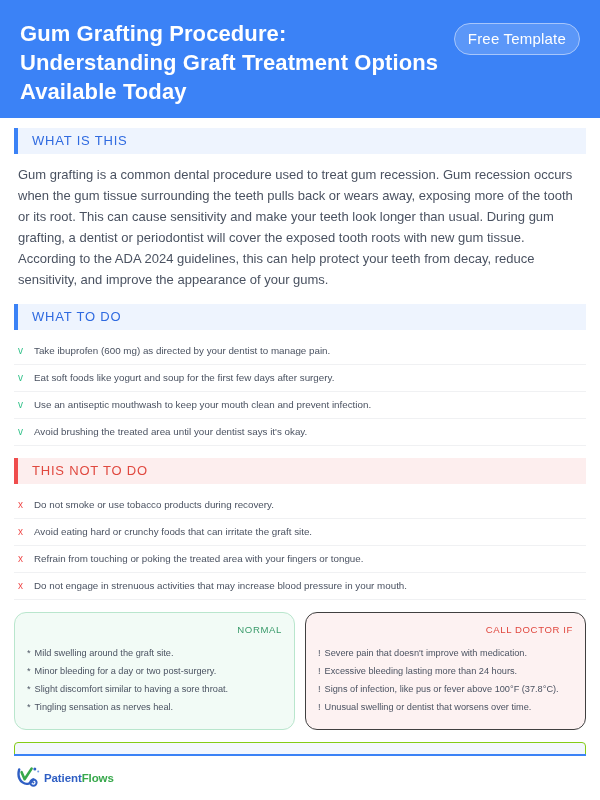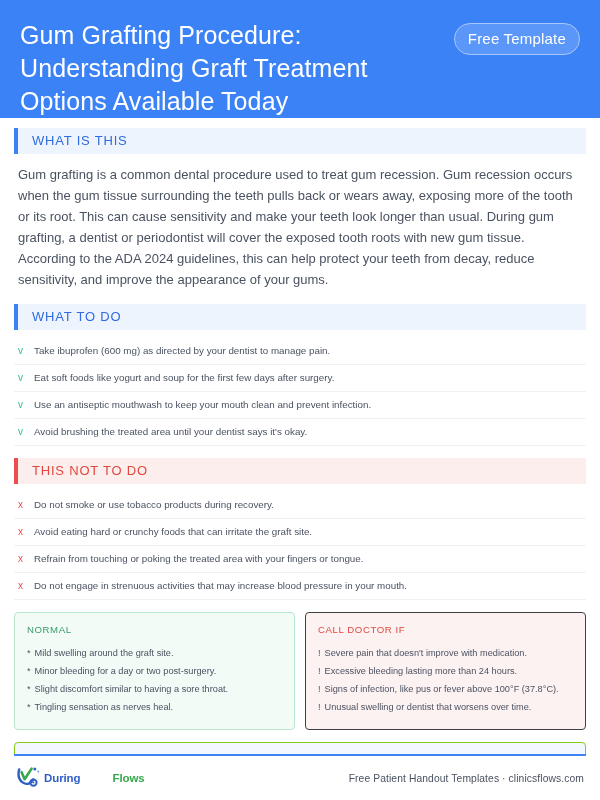--- a/index.html
+++ b/index.html
@@ -33,23 +33,23 @@
     height: 118px;
     display: flex;
     align-items: flex-start;
     justify-content: space-between;
     gap: 12px;
     flex: 0 0 auto;
   }
 
   .header-title {
     color: #ffffff;
-    font-size: 25px;
+    font-size: 22px;
     line-height: 1.32;
-    font-weight: 400;
+    font-weight: 700;
     letter-spacing: 0.1px;
     max-width: 452px;
     padding-top: 1px;
   }
 
   .badge {
     flex: 0 0 auto;
     margin-top: 5px;
     border: 1px solid #a7c6fb;
     background: #5b97f8;
@@ -136,23 +136,24 @@
 
   
   .cards {
     display: flex;
     gap: 10px;
     margin-top: 6px;
     margin-bottom: 12px;
   }
   .card {
     flex: 1 1 0;
-    border-radius: 4px;
+    border-radius: 12px;
     padding: 11px 12px 12px 12px;
     min-height: 93px;
+    text-align: right;
   }
   .card-green {
     background: #f2fbf6;
     border: 1px solid #b9e6cd;
   }
   .card-red {
     background: #fdf2f2;
     border: 1px solid #404040;
   }
   .card-title {
@@ -225,21 +226,21 @@
     align-items: center;
     gap: 2px;
   }
   .logo svg { display: block; }
   .logo-text {
     font-size: 11.5px;
     font-weight: bold;
     letter-spacing: -0.1px;
   }
   .logo-text .c1 { color: #2f5fc4; }
-  .logo-text .c2 { color: #37a84b; margin-left: 32px; }
+  .logo-text .c2 { color: #37a84b; }
 
   .footer-note {
     font-size: 10.3px;
     color: #4a5261;
     letter-spacing: 0.1px;
   }
 </style>
 </head>
 <body>
 
@@ -370,19 +371,18 @@
         <span>
           <svg width="26" height="24" viewBox="0 0 26 24" aria-hidden="true">
             <path d="M3.2 3.4 C2.0 7.8 2.6 13.4 6.6 16.4 C10.6 19.4 15.4 17.6 17.2 13.4" fill="none" stroke="#2f5fc4" stroke-width="2.4" stroke-linecap="round"></path>
             <path d="M5.6 6.2 L8.6 13.2 L15.6 2.6" fill="none" stroke="#37a84b" stroke-width="2.6" stroke-linecap="round" stroke-linejoin="round"></path>
             <circle cx="17.4" cy="16.6" r="3.2" fill="none" stroke="#2f5fc4" stroke-width="2"></circle>
             <circle cx="17.4" cy="16.6" r="1" fill="#2f5fc4"></circle>
             <circle cx="18.8" cy="3.0" r="1.5" fill="#2f5fc4"></circle>
             <circle cx="22.2" cy="5.4" r="1" fill="#6f9be8"></circle>
           </svg>
         </span>
-        <span class="logo-text"><span class="c1">During</span><span class="c2">Flows</span></span>
-      </div>
-      <div class="footer-note">Free Patient Handout Templates  ·  clinicsflows.com</div>
+        <span class="logo-text"><span class="c1">Patient</span><span class="c2">Flows</span></span>
+      </div>
     </div>
   </div>
 
 </div>
 
 </body></html>

